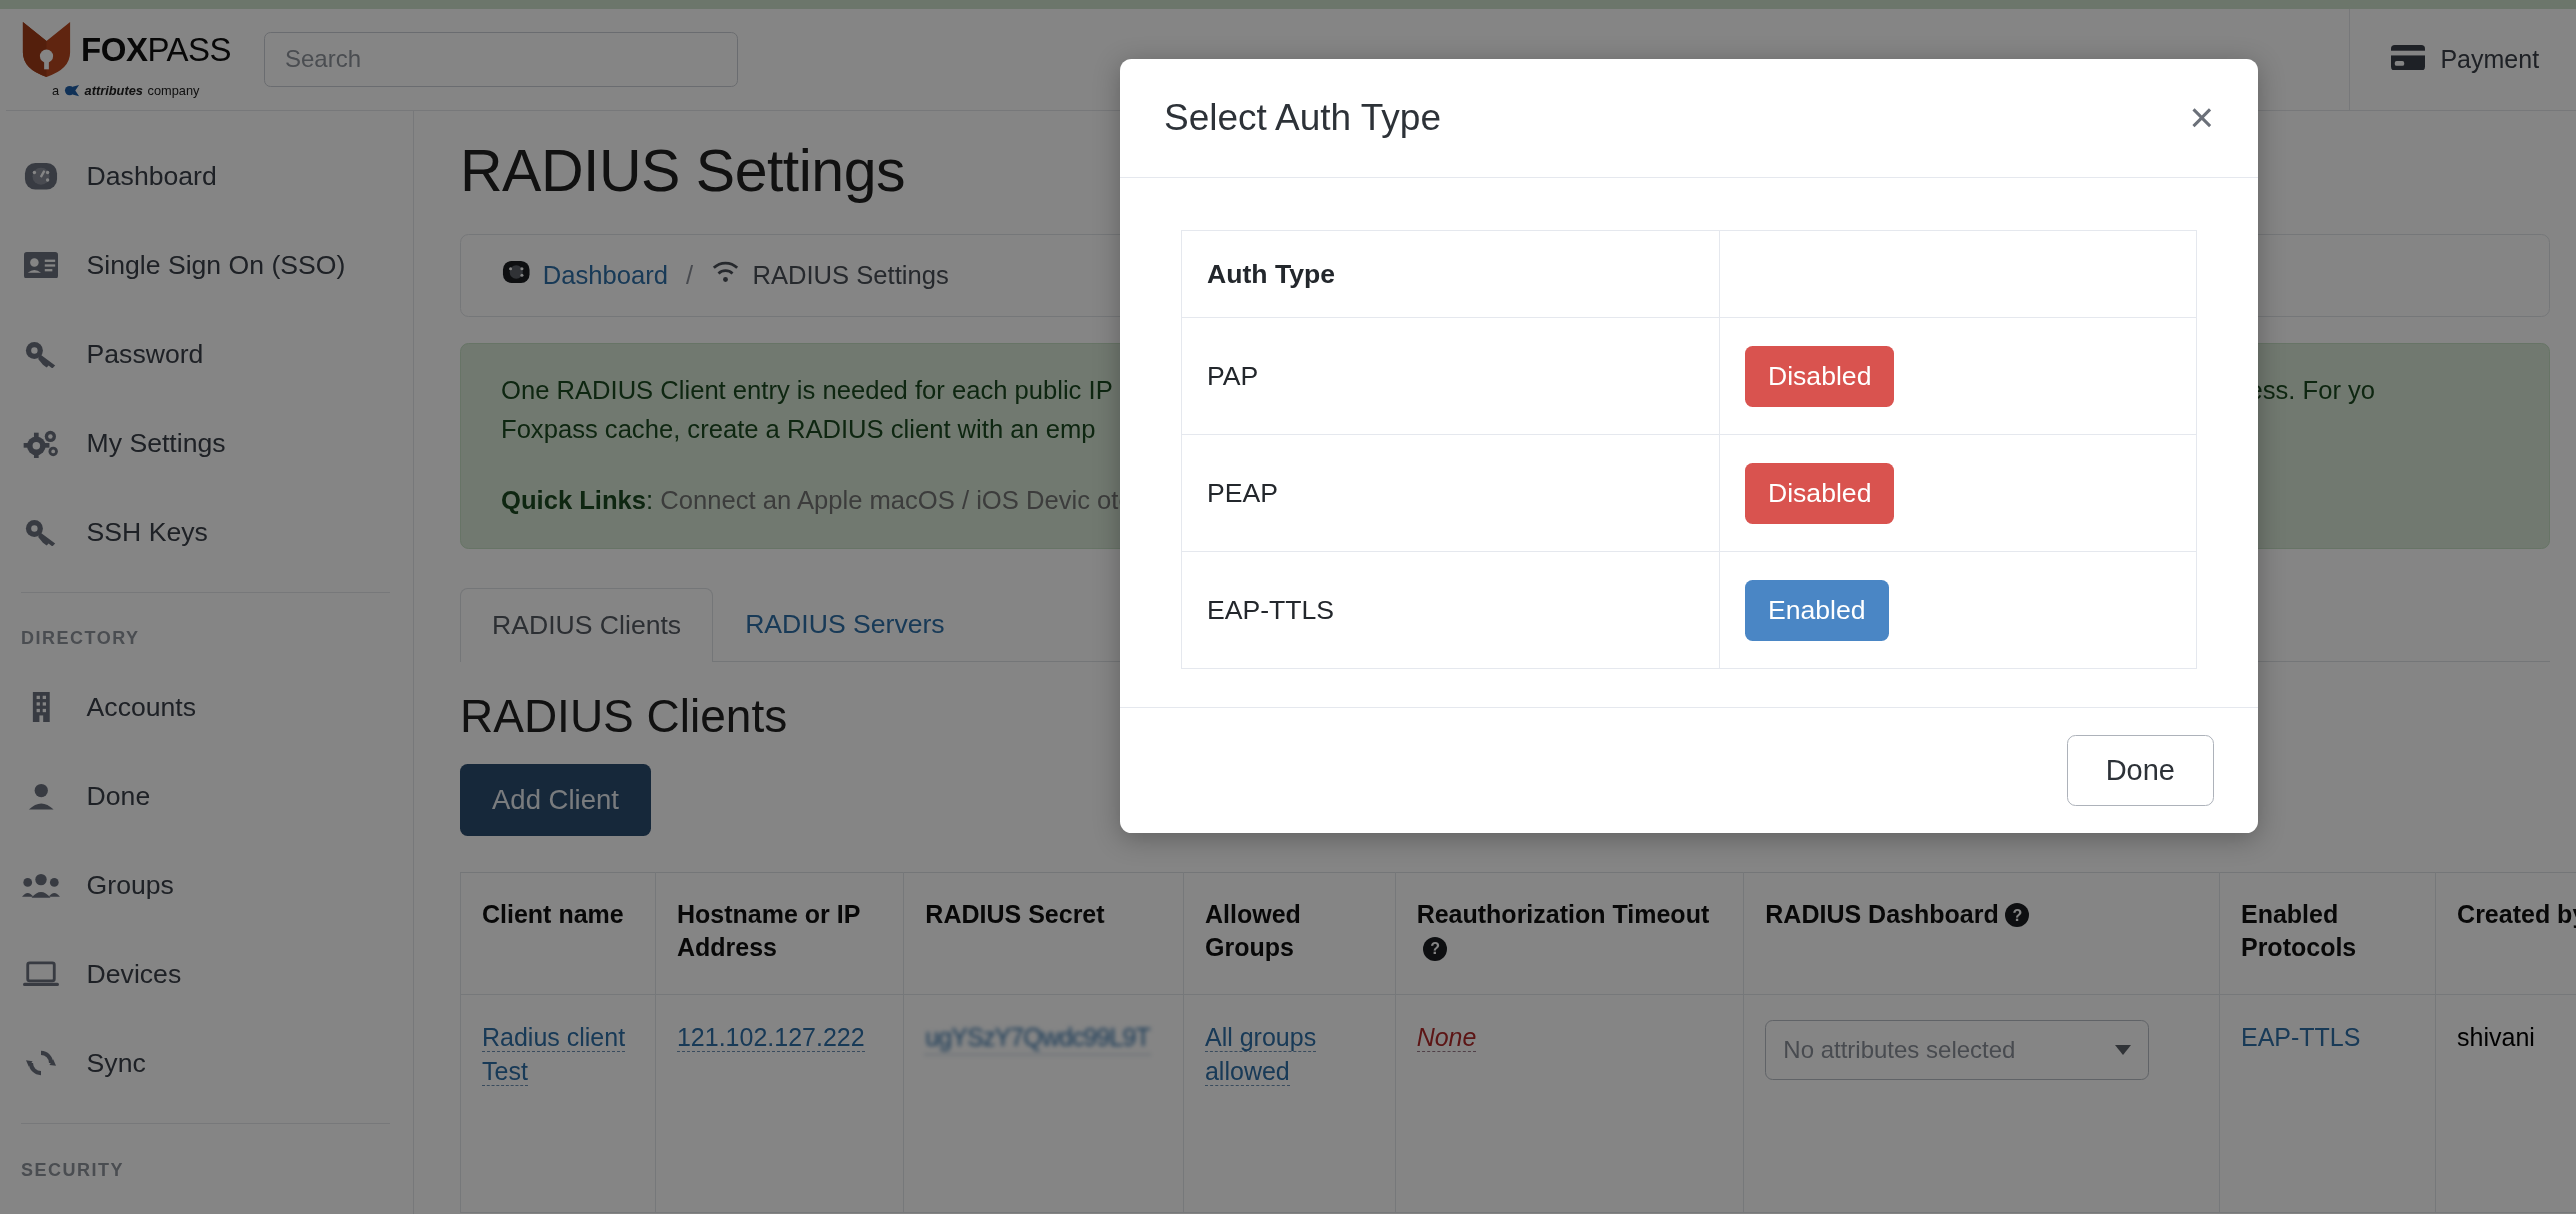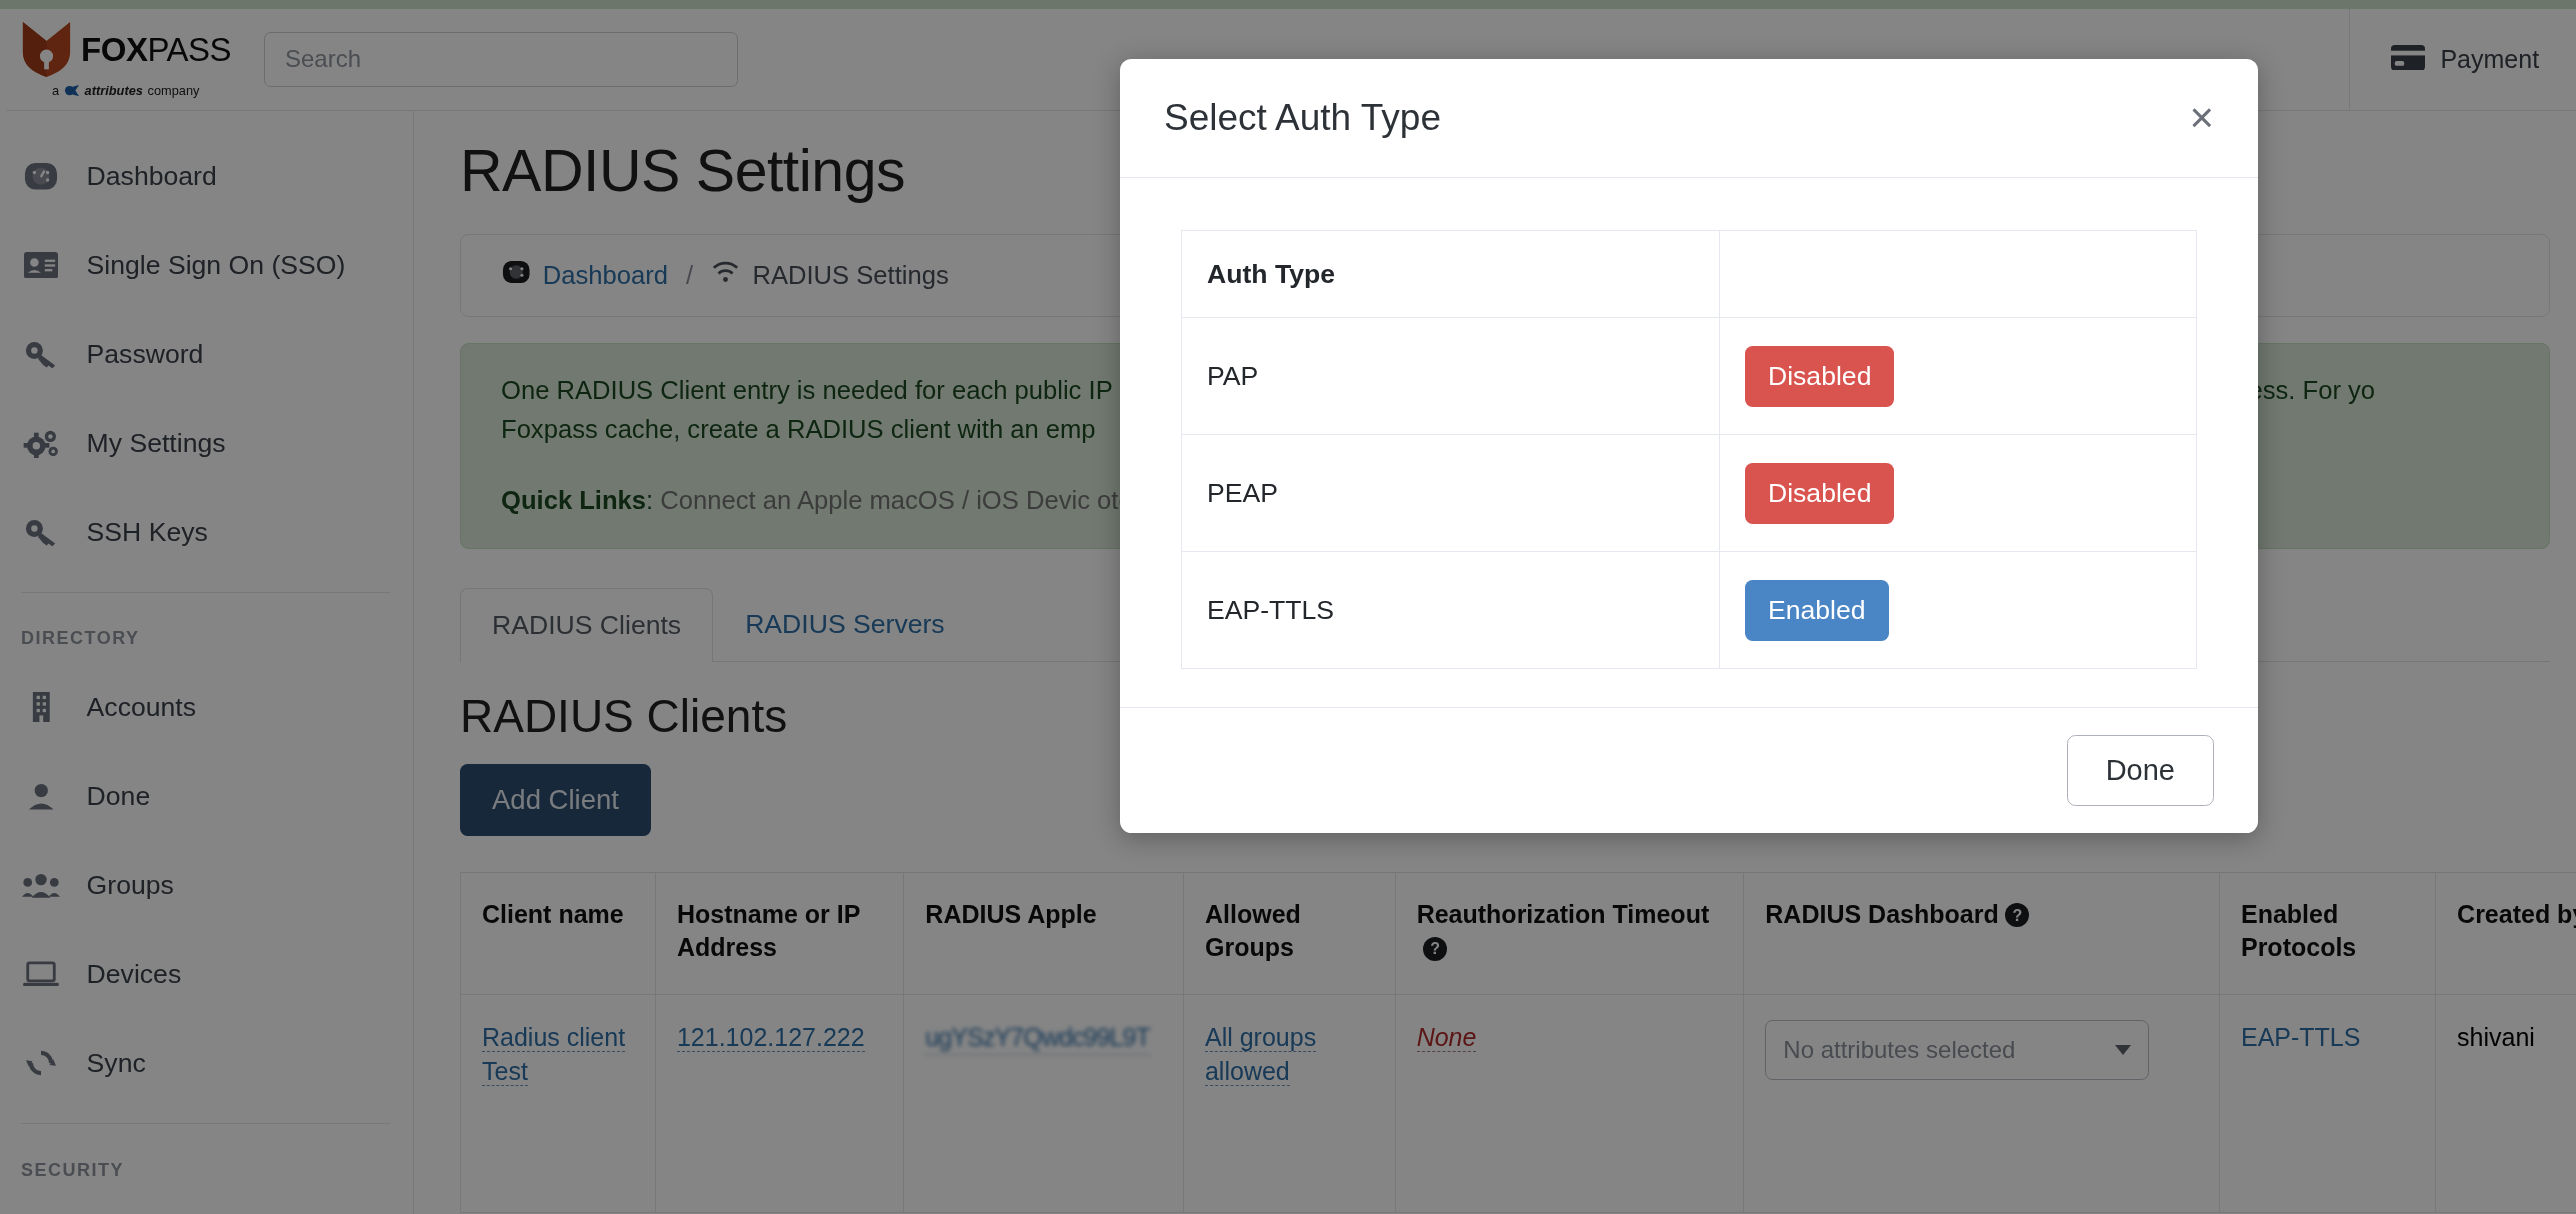--- a/index.html
+++ b/index.html
@@ -356,21 +356,21 @@
           <col style="width:190px">
         <col style="width:313px">
           <col style="width:427px">
           <col style="width:194px">
           <col style="width:218px">
       </colgroup>
       <thead>
         <tr>
           <th>Client name</th>
           <th>Hostname or IP Address</th>
-          <th>RADIUS Apple</th>
+          <th>RADIUS Secret</th>
           <th>Allowed Groups</th>
           <th><span>Reauthorization Timeout</span><span class="help-ico">?</span></th>
           <th><span>RADIUS Dashboard</span><span class="help-ico">?</span></th>
           <th>Enabled Protocols</th>
           <th>Created by</th>
         </tr>
       </thead>
       <tbody>
         <tr>
           <td><a class="dashlink">Radius client Test</a></td>

